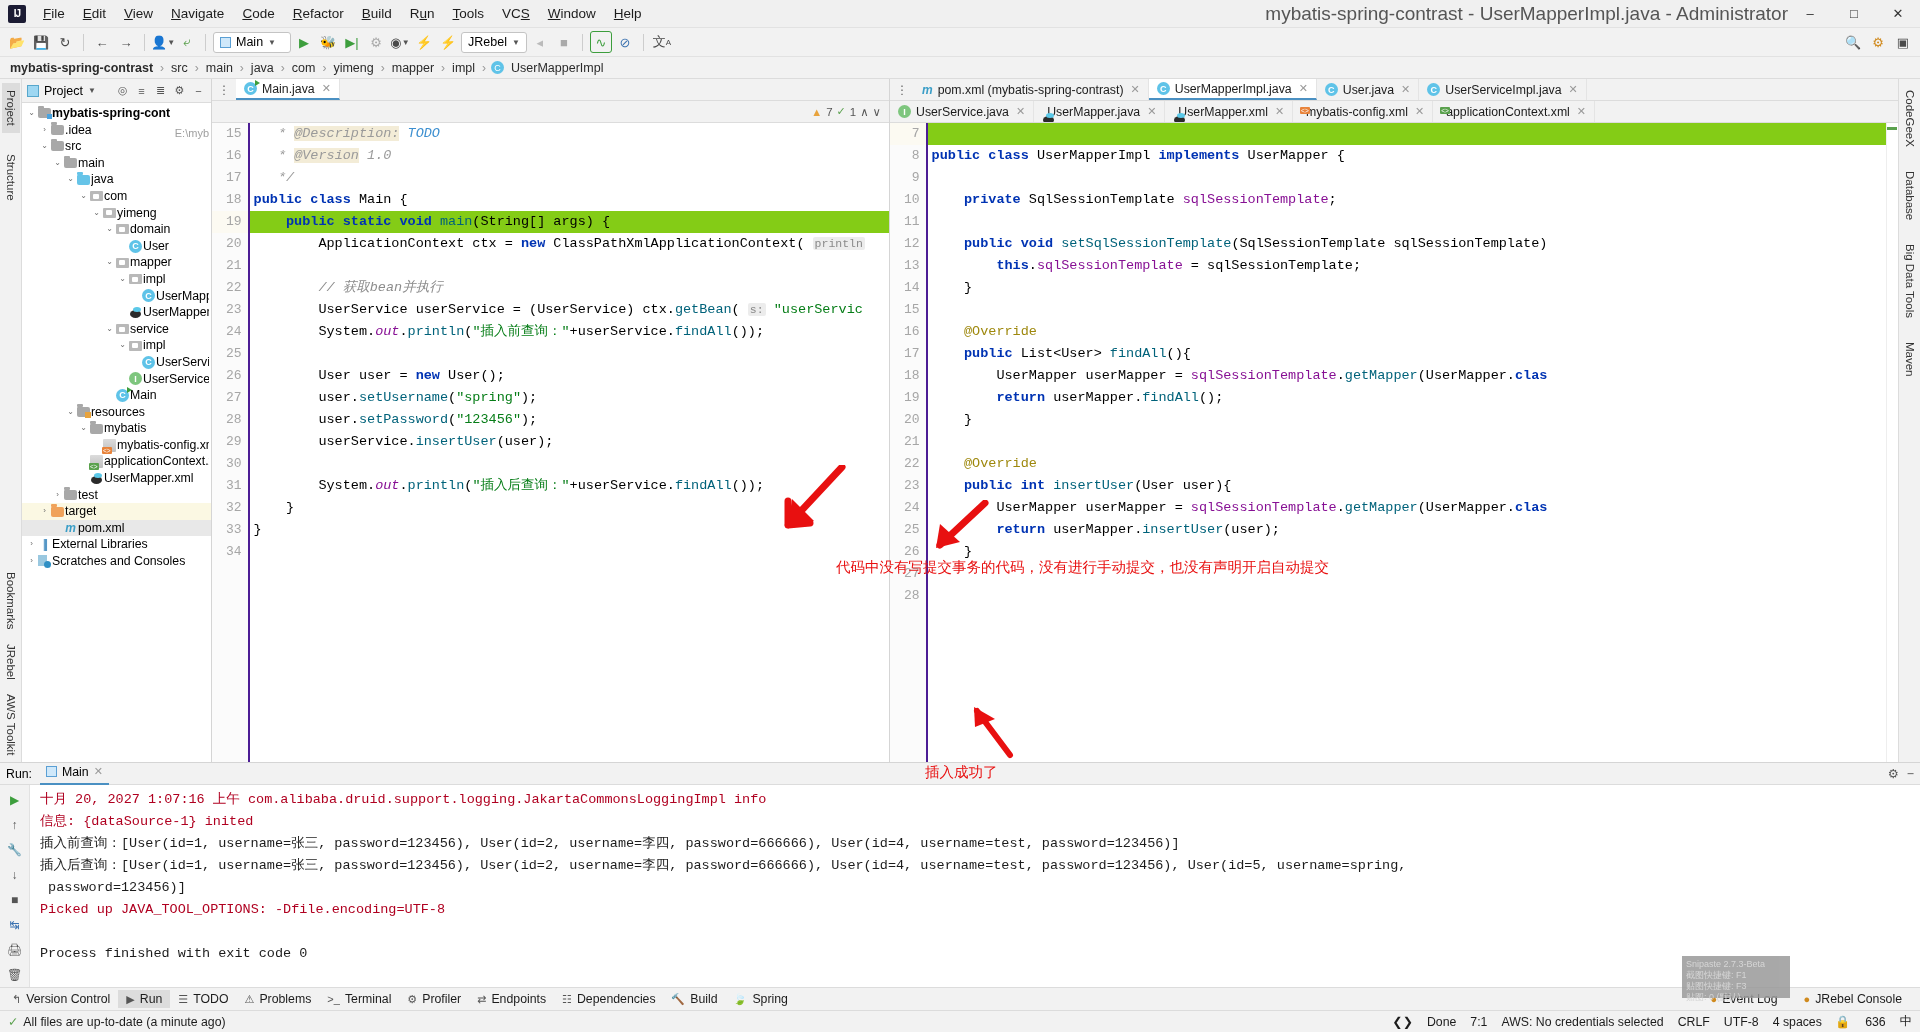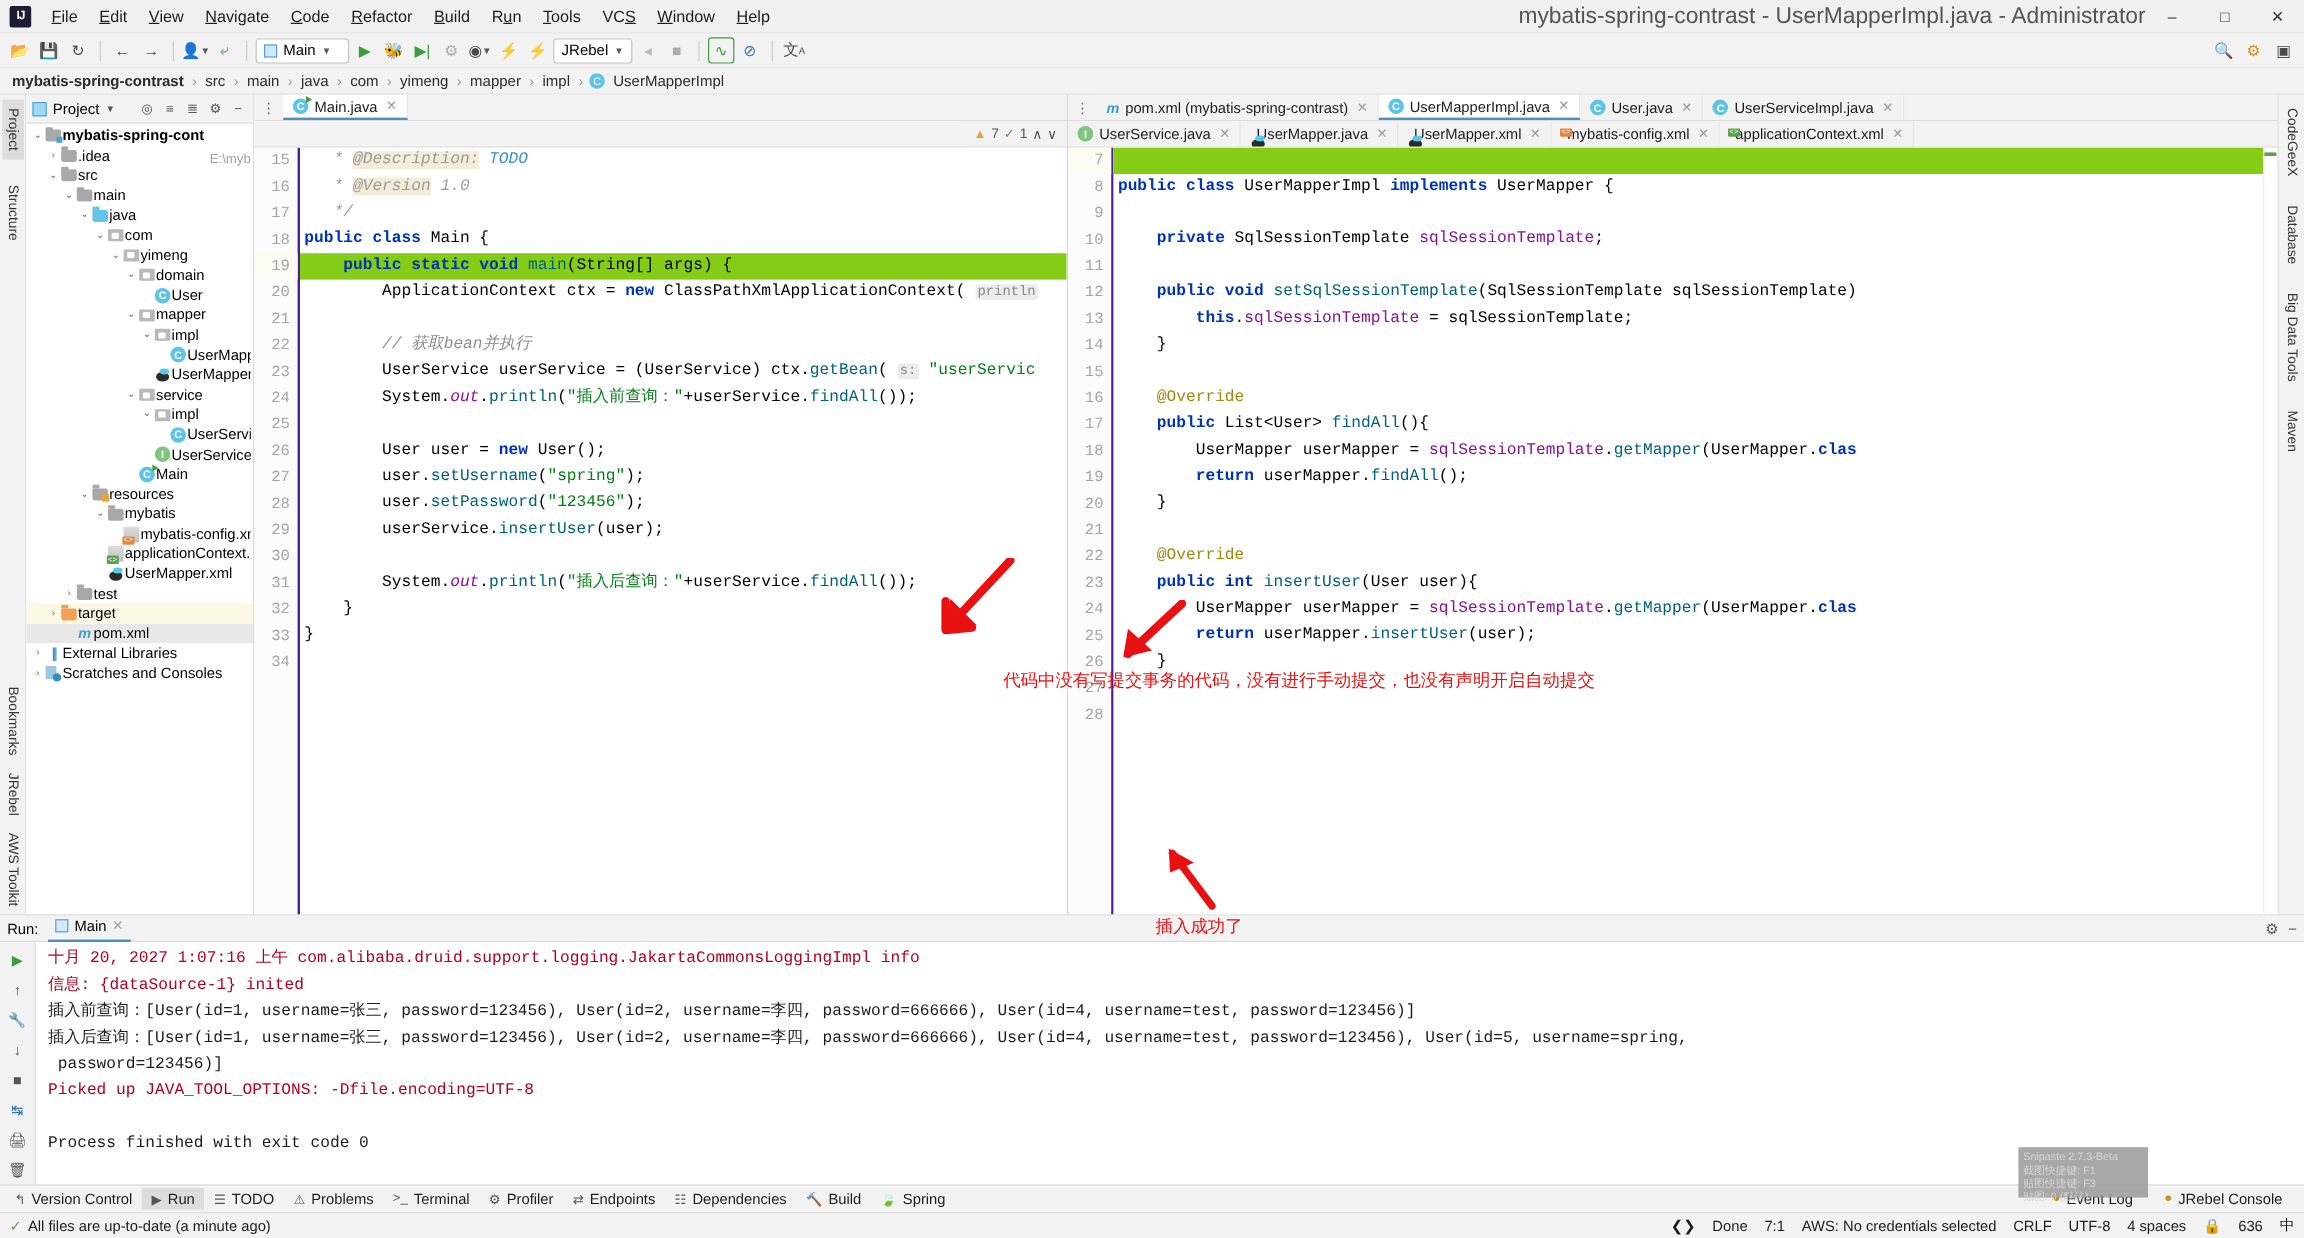--- a/index.html
+++ b/index.html
@@ -930,21 +930,21 @@
     <path d="M55,3 L10,45" stroke="#e81010" stroke-width="7" fill="none" stroke-linecap="round"></path>
     <polygon points="6,48 10,24 30,42" fill="#e81010"></polygon>
   </svg>
 
   <svg class="anno-arrow" style="left:965px;top:705px;width:55px;height:55px" viewBox="0 0 55 55">
     <path d="M45,50 L12,6" stroke="#e81010" stroke-width="6" fill="none" stroke-linecap="round"></path>
     <polygon points="9,2 30,14 10,22" fill="#e81010"></polygon>
   </svg>
 
   <div class="anno-text" style="left:836px;top:558px">代码中没有写提交事务的代码，没有进行手动提交，也没有声明开启自动提交</div>
-  <div class="anno-text" style="left:963px;top:763px">插入成功了</div>
+  <div class="anno-text" style="left:925px;top:763px">插入成功了</div>
 
   <div class="snipaste">
     <div>Snipaste 2.7.3-Beta</div>
     <div>截图快捷键: F1</div>
     <div>贴图快捷键: F3</div>
     <div>贴图: 0 (默认)</div>
   </div>
 
 </div>
 

